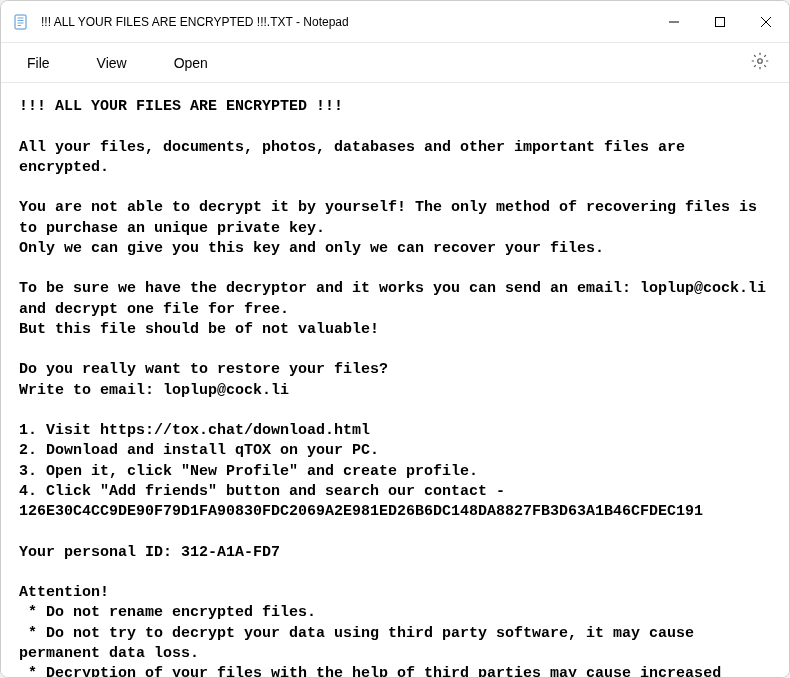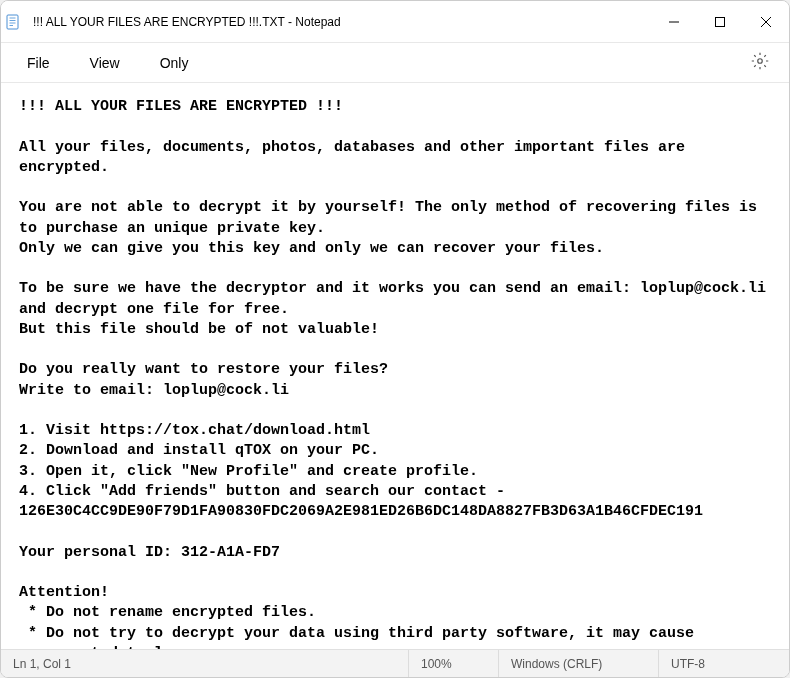--- a/index.html
+++ b/index.html
@@ -17,21 +17,21 @@
       border: 1px solid #cccccc;
       border-radius: 8px;
       display: flex;
       flex-direction: column;
       overflow: hidden;
     }
     .titlebar {
       height: 42px;
       display: flex;
       align-items: center;
-      padding: 0 0 0 4px;
+      padding: 0 0 0 12px;
       background: #ffffff;
       border-bottom: 1px solid #e8e8e8;
     }
     .titlebar-icon {
       width: 16px;
       height: 16px;
       margin-right: 12px;
       flex-shrink: 0;
     }
     .titlebar-text {
@@ -54,21 +54,21 @@
       justify-content: center;
       color: #000;
     }
     .menubar {
       height: 40px;
       display: flex;
       align-items: center;
       padding: 0 12px;
       background: #ffffff;
       border-bottom: 1px solid #e8e8e8;
-      gap: 12px;
+      gap: 19px;
     }
     .menu-item {
       padding: 6px 14px;
       font-size: 14px;
       color: #000;
       border-radius: 4px;
     }
     .menubar-spacer { flex: 1; }
     .settings-btn {
       width: 34px;
@@ -141,21 +141,21 @@
             <line x1="0" y1="0" x2="10" y2="10" stroke="currentColor" stroke-width="1"></line>
             <line x1="10" y1="0" x2="0" y2="10" stroke="currentColor" stroke-width="1"></line>
           </svg>
       </div>
     </div>
   </div>
 
   <div class="menubar">
     <div class="menu-item">File</div>
     <div class="menu-item">View</div>
-    <div class="menu-item">Only</div>
+    <div class="menu-item">Open</div>
     <div class="menubar-spacer"></div>
     <div class="settings-btn">
       <span>
         <svg width="18" height="18" viewBox="0 0 24 24" fill="none" stroke="#555" stroke-width="1.6">
           <circle cx="12" cy="12" r="3"></circle>
           <path d="M12 1v3M12 20v3M4.2 4.2l2.1 2.1M17.7 17.7l2.1 2.1M1 12h3M20 12h3M4.2 19.8l2.1-2.1M17.7 6.3l2.1-2.1"></path>
         </svg>
       </span>
     </div>
   </div>
@@ -179,20 +179,14 @@
 4. Click "Add friends" button and search our contact -
 126E30C4CC9DE90F79D1FA90830FDC2069A2E981ED26B6DC148DA8827FB3D63A1B46CFDEC191
 
 Your personal ID: 312-A1A-FD7
 
 Attention!
  * Do not rename encrypted files.
  * Do not try to decrypt your data using third party software, it may cause permanent data loss.
  * Decryption of your files with the help of third parties may cause increased price (they add their fee to our) or you can become a victim of a scam.</div>
 
-  <div class="statusbar">
-    <div class="status-cell flex">Ln 1, Col 1</div>
-    <div class="status-cell" style="width:90px">100%</div>
-    <div class="status-cell" style="width:160px">Windows (CRLF)</div>
-    <div class="status-cell" style="width:130px;border-right:none">UTF-8</div>
-  </div>
 
 </div>
 
 </body></html>

